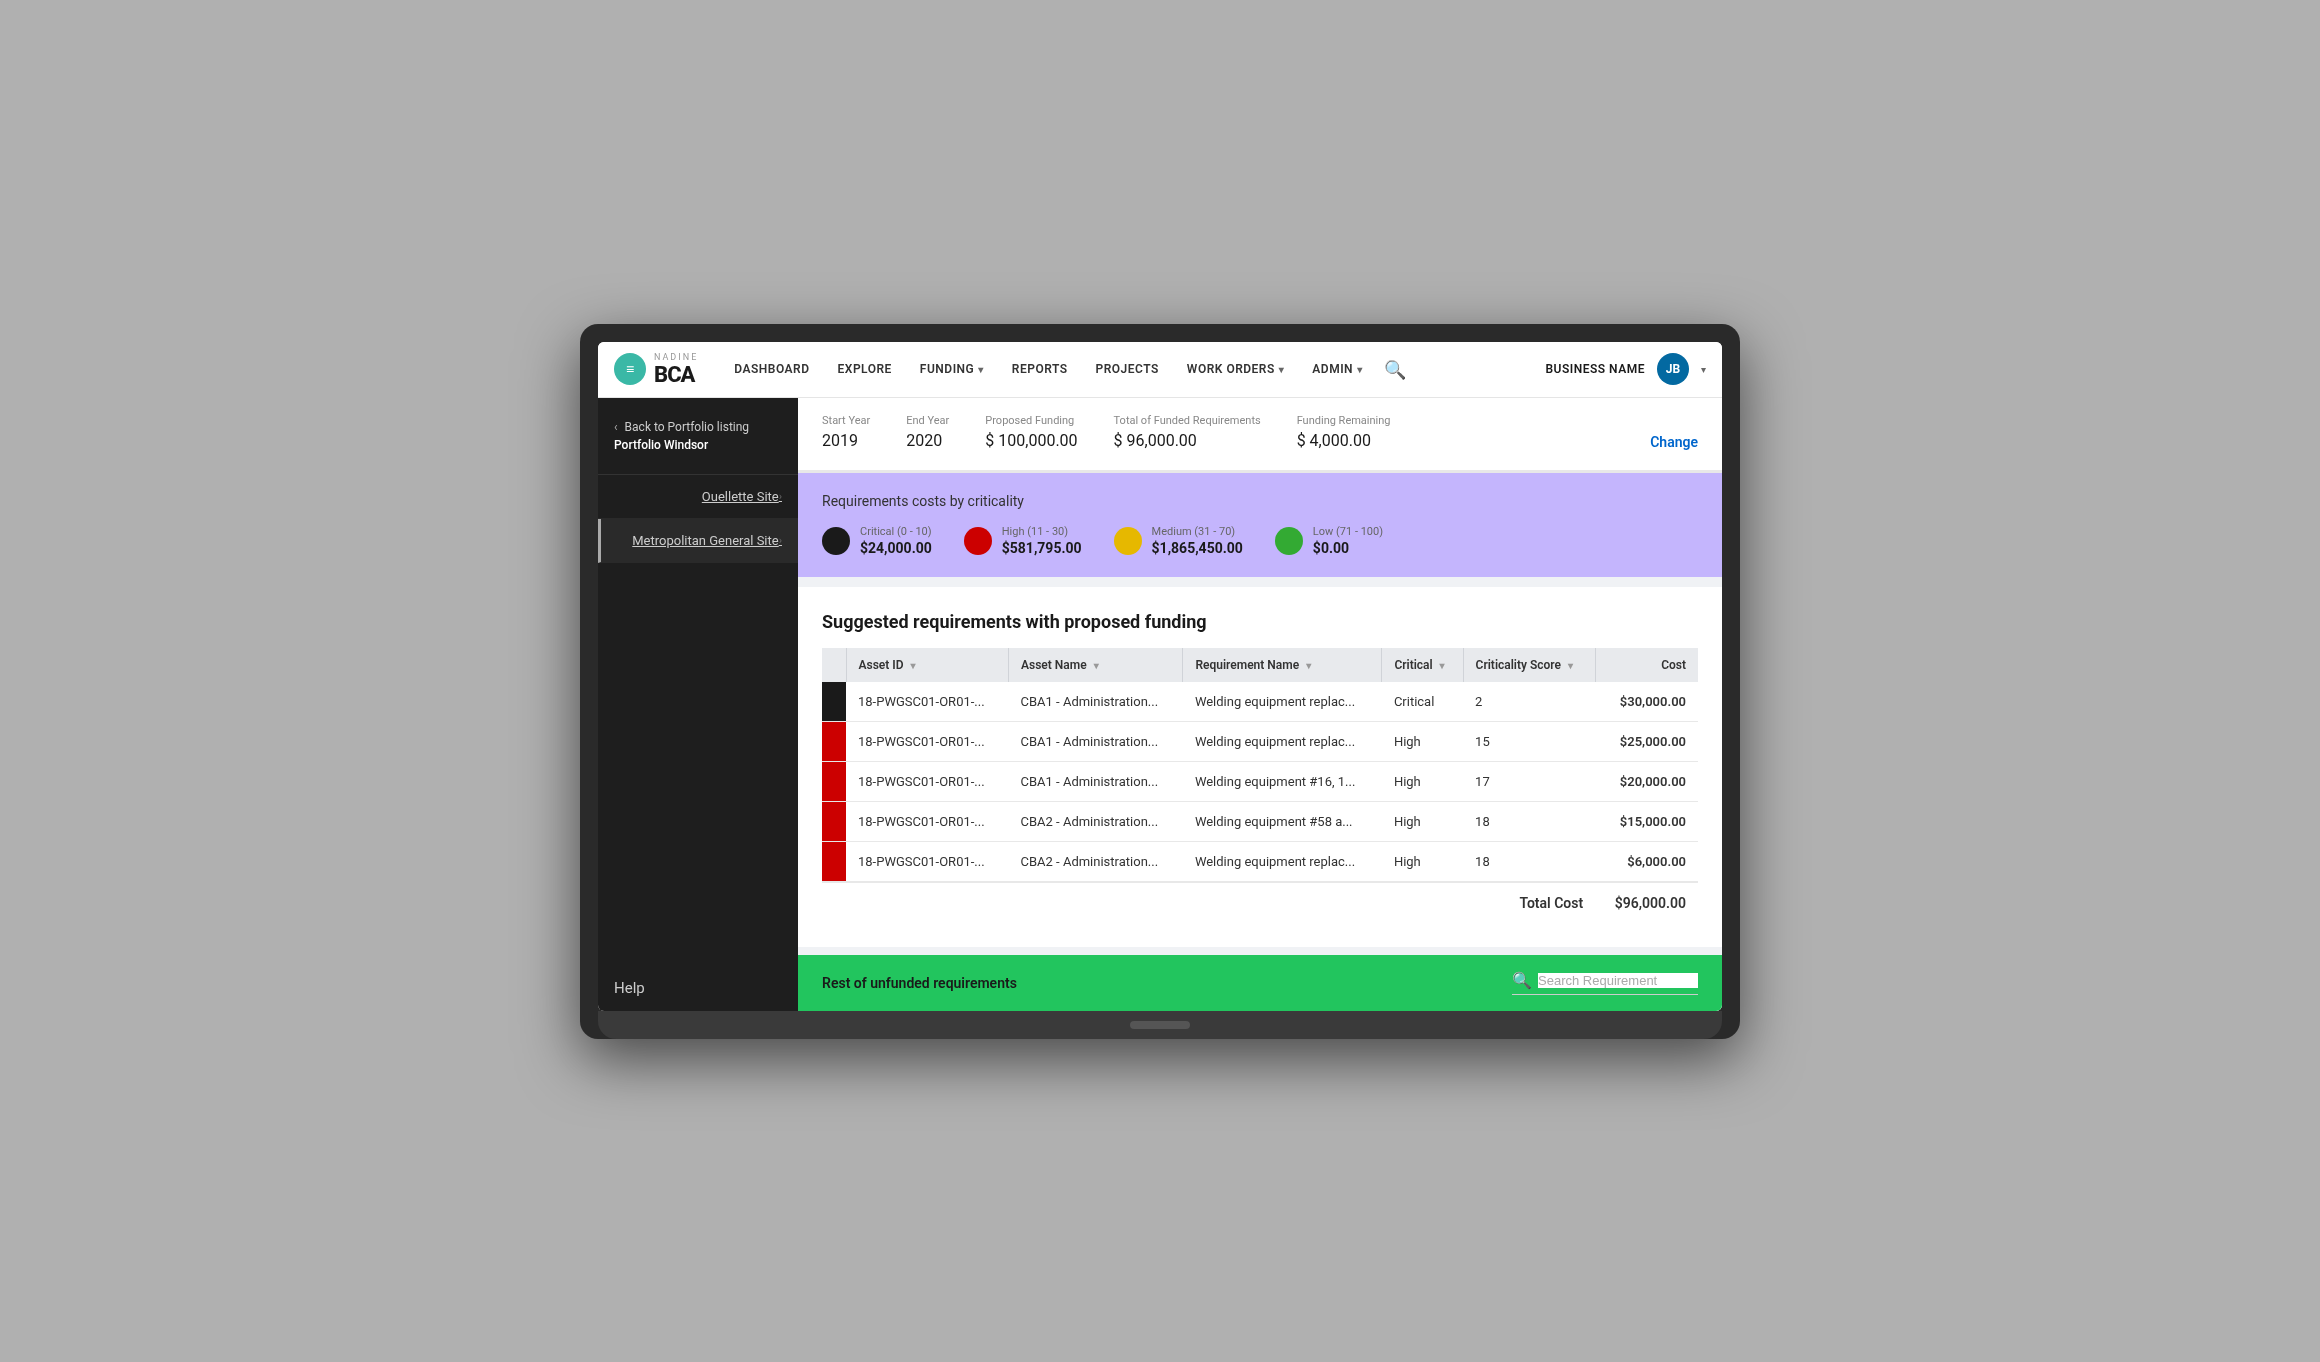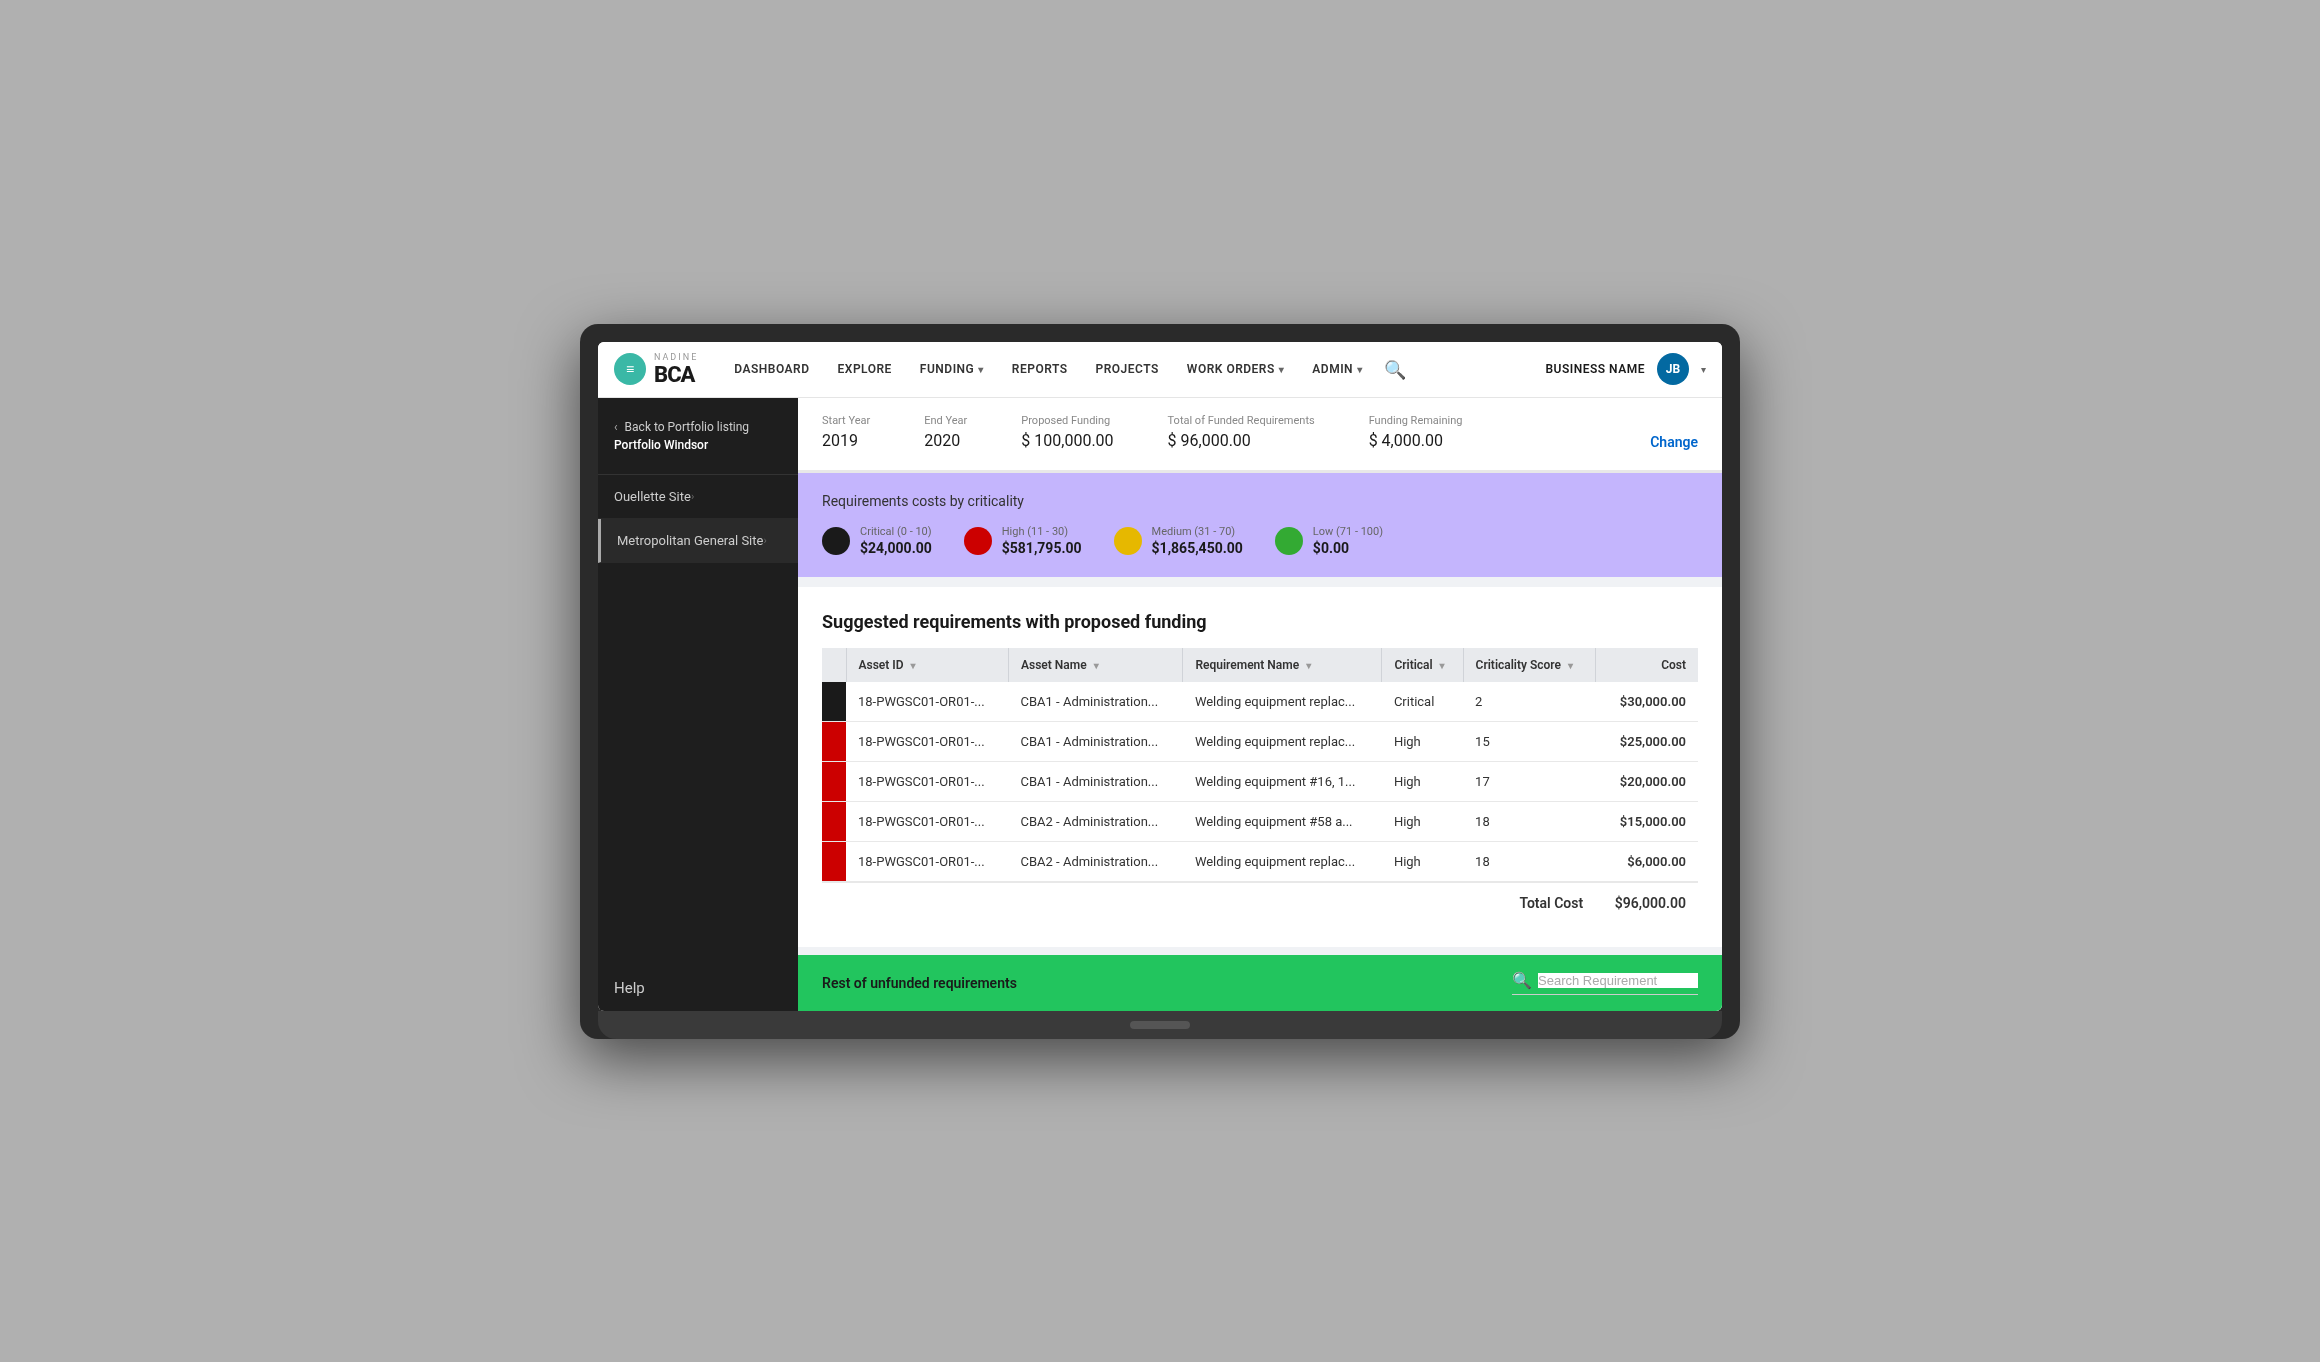--- a/index.html
+++ b/index.html
@@ -113,22 +113,23 @@
     }
     .sidebar-back .arrow { color: #aaa; margin-right: 4px; }
     .sidebar-back .portfolio-name { color: #fff; font-weight: 500; }
     .sidebar-nav-item {
       padding: 14px 16px;
       font-size: 13px;
       color: #ccc;
       cursor: pointer;
       display: flex;
       align-items: center;
-      justify-content: flex-start;
+      justify-content: flex-end;
       border-bottom: 1px solid #2a2a2a;
+      text-decoration: underline;
     }
     .sidebar-nav-item .chevron { color: #666; font-size: 11px; }
     .sidebar-help {
       padding: 14px 16px;
       font-size: 15px;
       color: #ccc;
       cursor: pointer;
       margin-top: auto;
     }
 
@@ -141,21 +142,21 @@
     }
 
     
     .funding-header {
       background: #fff;
       padding: 16px 24px 20px;
       border-bottom: 2px solid #e8e8e8;
     }
     .funding-fields {
       display: flex;
-      gap: 54px;
+      gap: 36px;
       align-items: flex-end;
     }
     .funding-field label {
       display: block;
       font-size: 11px;
       color: #888;
       margin-bottom: 4px;
     }
     .funding-field .value {
       font-size: 16px;

